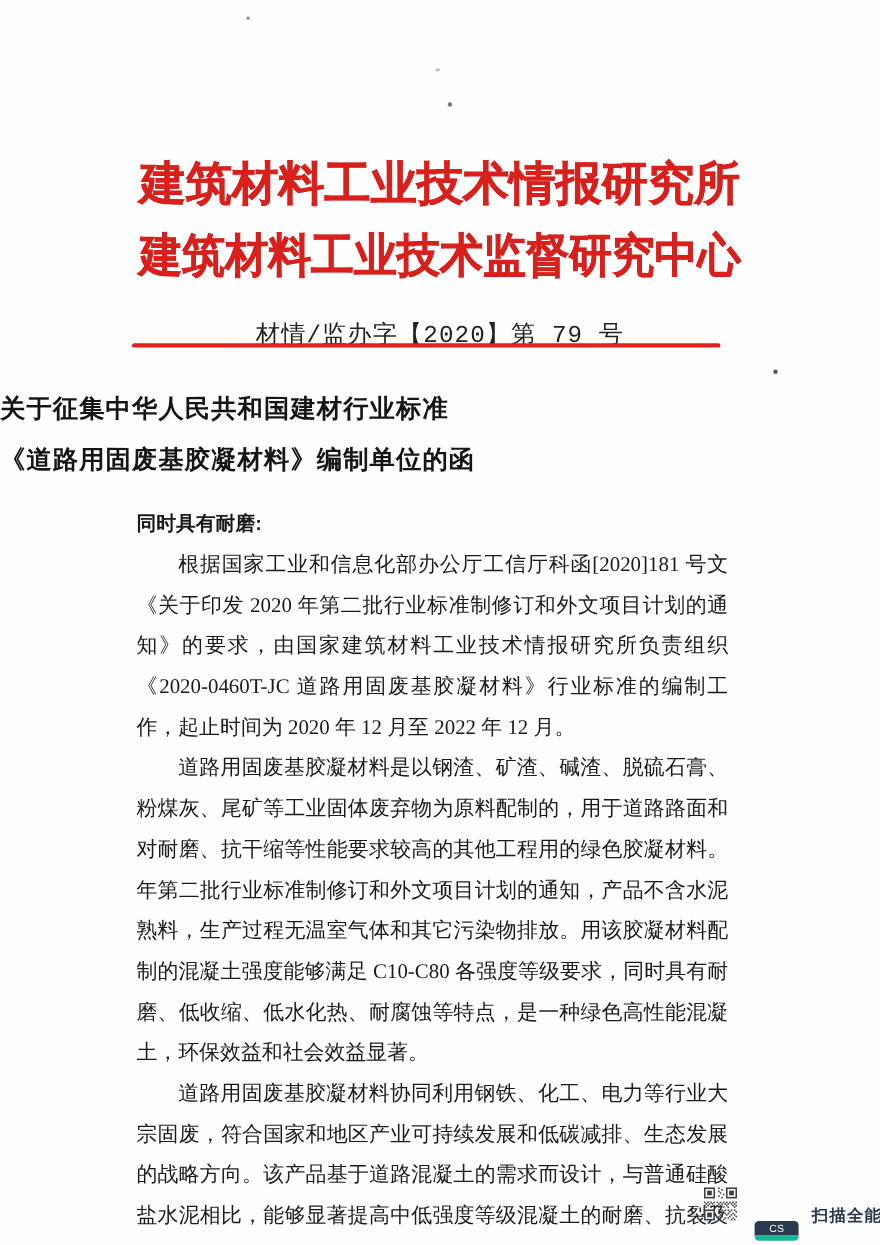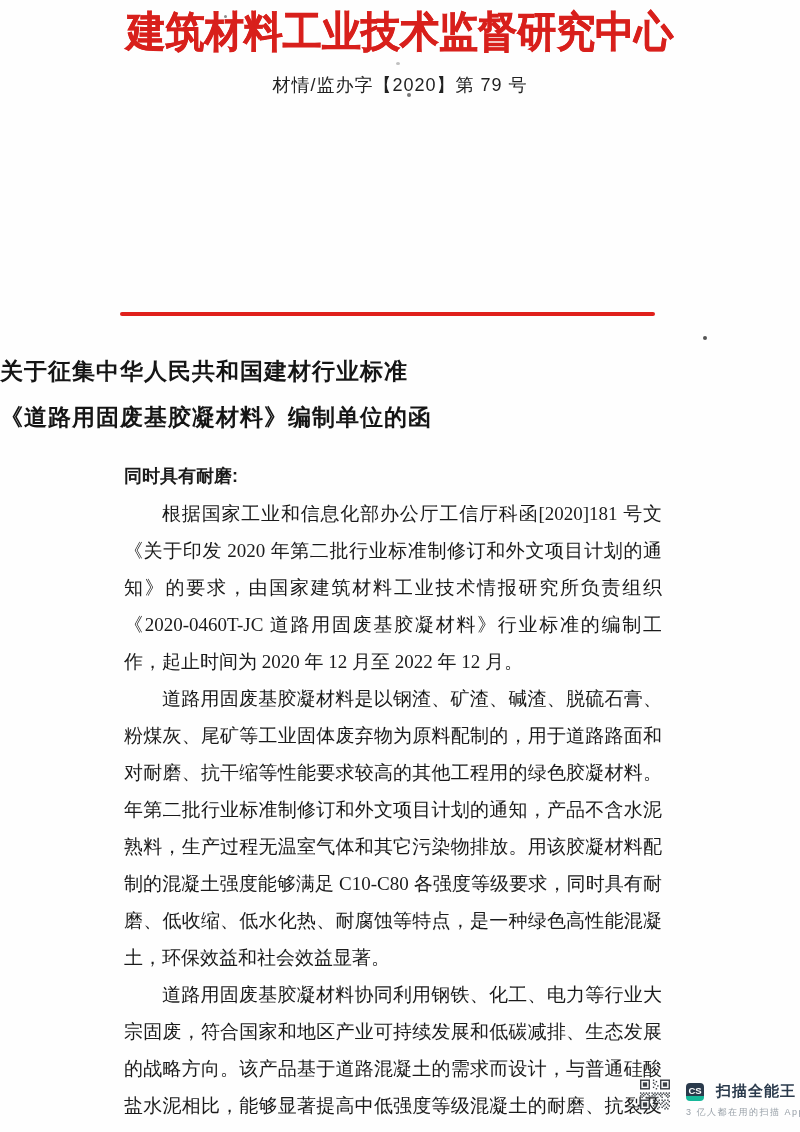--- a/index.html
+++ b/index.html
@@ -27,24 +27,24 @@
     font-size: 42px;
     line-height: 65px;
     white-space: nowrap;
     letter-spacing: 0px;
     -webkit-text-stroke: 0.6px #d8201c;
   }
   .org-name-1 { margin-top: 136px; }
   .org-name-2 { transform: scaleX(0.93); transform-origin: 50% 50%; }
 
   .doc-number {
-    margin-top: 8px;
+    margin-top: 23px;
     text-align: center;
-    font-family: Liberation Sans, sans-serif;
-    font-size: 18px;
+    font-family: Liberation Mono, monospace;
+    font-size: 22px;
     letter-spacing: 1px;
     color: #222;
   }
 
   .red-rule {
     position: absolute;
     left: 120px;
     top: 312px;
     width: 535px;
     height: 4px;
@@ -109,33 +109,34 @@
   }
   .wm-right {
     margin-left: 16px;
   }
   .wm-brand-row {
     display: flex;
     align-items: center;
     margin-top: 4px;
   }
   .cs-icon {
-    width: 18px;
+    width: 40px;
     height: 18px;
     border-radius: 4px;
     background: linear-gradient(#2a3a4c 0 72%, #17b89a 72% 100%);
     color: #ffffff;
     font-family: "Liberation Sans", "DejaVu Sans", sans-serif;
-    font-weight: 700;
+    font-weight: 400;
     font-size: 9.5px;
     display: flex;
     align-items: center;
     justify-content: center;
     padding-bottom: 3px;
     box-sizing: border-box;
+    margin-top: 28px;
   }
   .app-name {
     margin-left: 12px;
     font-family: "Liberation Sans", "DejaVu Sans", sans-serif;
     font-weight: 700;
     font-size: 15px;
     color: #2a3a4c;
     letter-spacing: 1px;
     white-space: nowrap;
   }
@@ -146,20 +147,21 @@
     color: #98a0a8;
     letter-spacing: 1.5px;
     white-space: nowrap;
   }
 </style>
 </head>
 <body>
 
 <div class="page">
 
+  <div class="org-name org-name-1">建筑材料工业技术情报研究所</div>
   <div class="org-name org-name-2">建筑材料工业技术监督研究中心</div>
   <div class="doc-number">材情/监办字【2020】第 79 号</div>
   <div class="red-rule"></div>
 
   <div class="doc-title">
     <div>关于征集中华人民共和国建材行业标准</div>
     <div>《道路用固废基胶凝材料》编制单位的函</div>
   </div>
 
   <div class="doc-body">

